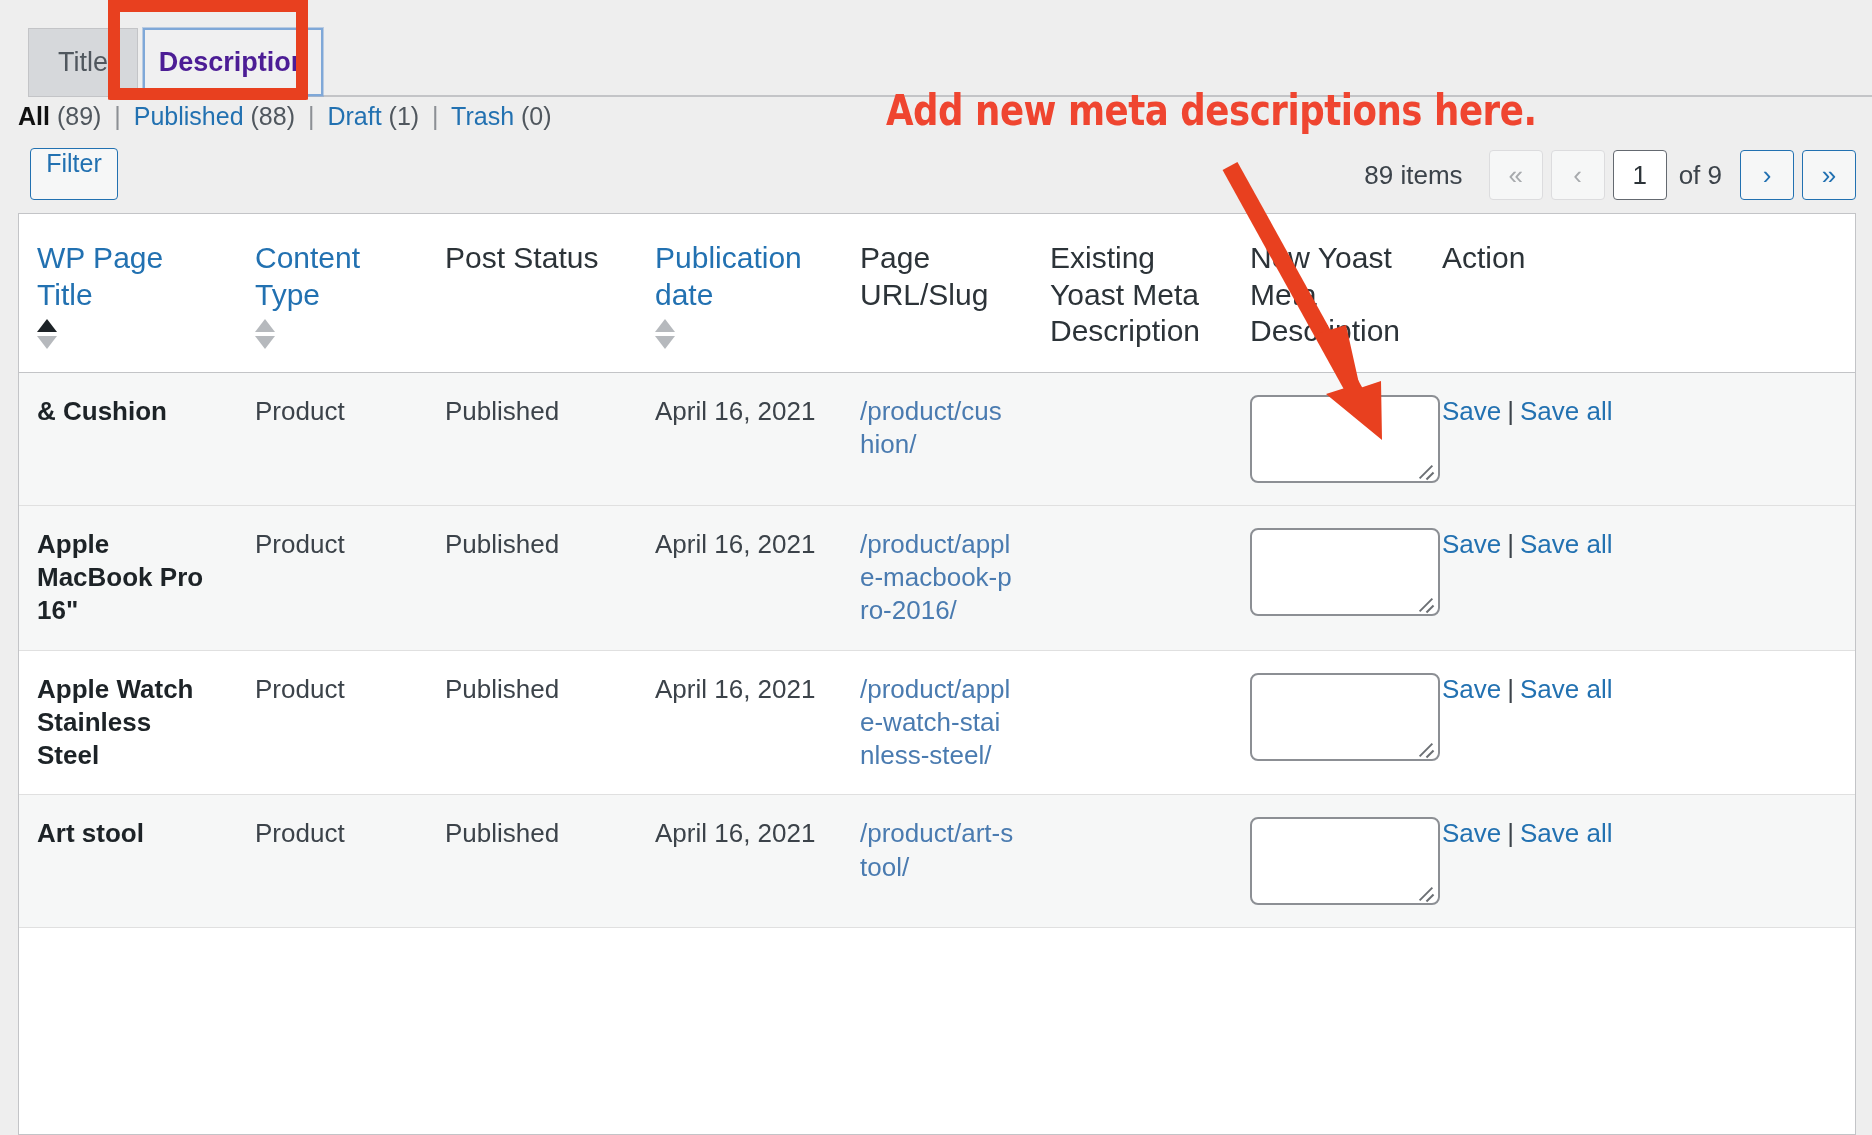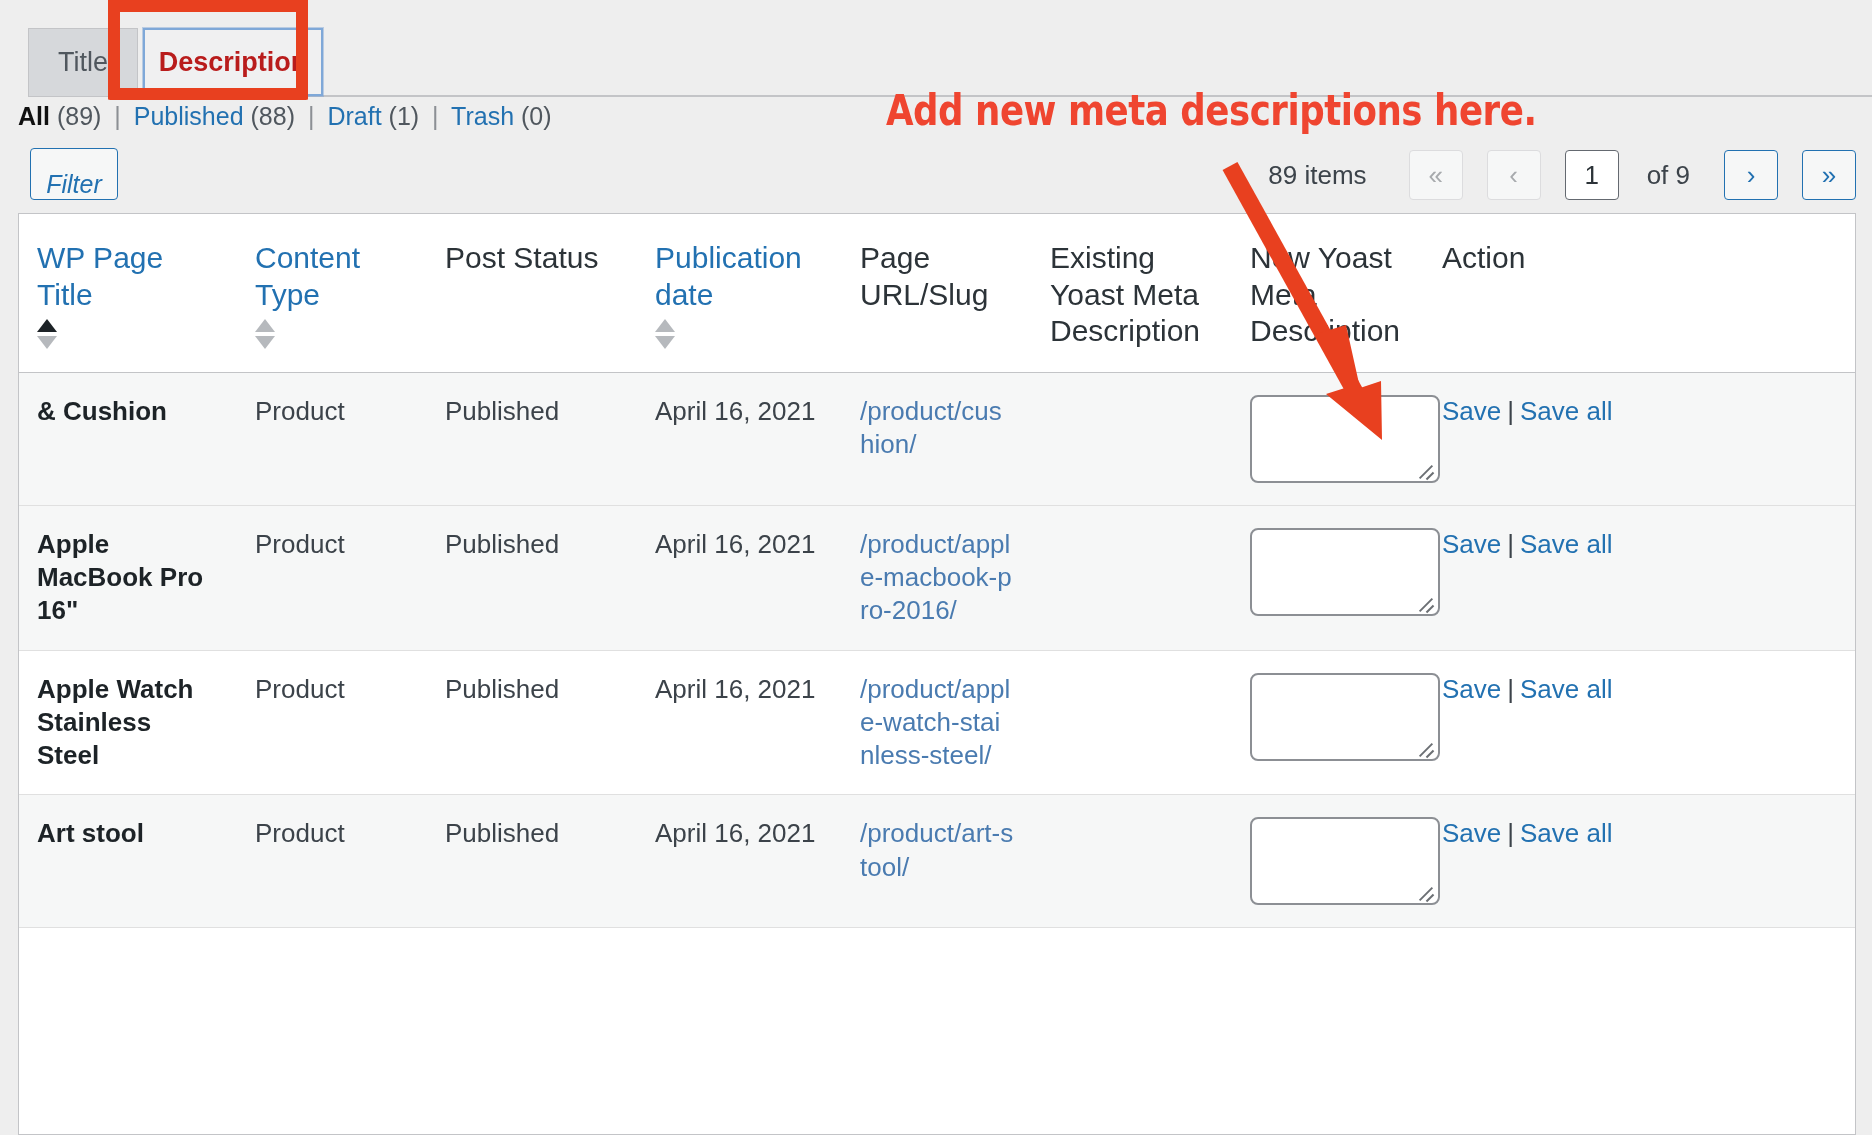--- a/index.html
+++ b/index.html
@@ -27,21 +27,21 @@
     display:flex; align-items:center; justify-content:center;
     font-size:27px; cursor:pointer; user-select:none;
   }
   #tab-title {
     left:28px; width:110px;
     background:#d6d8db; color:#50575e;
     border:1px solid #c3c4c7; border-bottom:none;justify-content:center;
   }
   #tab-description {
     left:143px; width:180px;
-    background:#f0f0f1; color:#b91c1c; font-weight:bold;
+    background:#f0f0f1; color:#4c1d95; font-weight:bold;
     border:2px solid #7fa8d8;
     box-shadow:0 0 0 1px rgba(120,160,210,.45);
   }
 
   
   #annot-box {
     position:absolute; left:108px; top:0px; width:200px; height:100px;
     border:12px solid #e8401f; border-top:none;
     border-radius:2px;
     pointer-events:none;
@@ -72,30 +72,30 @@
   }
   #content-type-select .label { flex:1; }
   #chev { width:20px; height:20px; position:relative; margin-left:4px; }
   #chev:before{
     content:""; position:absolute; left:1px; top:2px;
     width:13px; height:13px;
     border-right:3px solid #3c434a; border-bottom:3px solid #3c434a;
     transform:rotate(45deg);
   }
   #filter-button {
-    display:inline-flex; align-items:flex-end; justify-content:center;
+    display:inline-flex; align-items:flex-start; justify-content:center;
     width:88px; height:52px; margin-left:12px;
     background:#f6f7f7; border:1px solid #2271b1; border-radius:4px;
-    color:#2271b1; font-size:25px; cursor:pointer; vertical-align:top;font-style:italic;
+    color:#2271b1; font-size:25px; cursor:pointer; vertical-align:top;
   }
 
   
   #pagination {
     position:absolute; right:16px; top:150px;
-    display:flex; align-items:center; gap:16px;
+    display:flex; align-items:center; gap:0;
     font-size:26px; color:#3c434a;
   }
   #items-count { margin-right:18px; white-space:nowrap; }
   .pg-btn {
     width:54px; height:50px; margin-left:8px;
     display:flex; align-items:center; justify-content:center;
     border-radius:4px; font-size:26px; cursor:pointer;
     background:#f6f7f7;
   }
   .pg-btn.disabled { border:1px solid #dcdcde; color:#a7aaad; cursor:default; }

